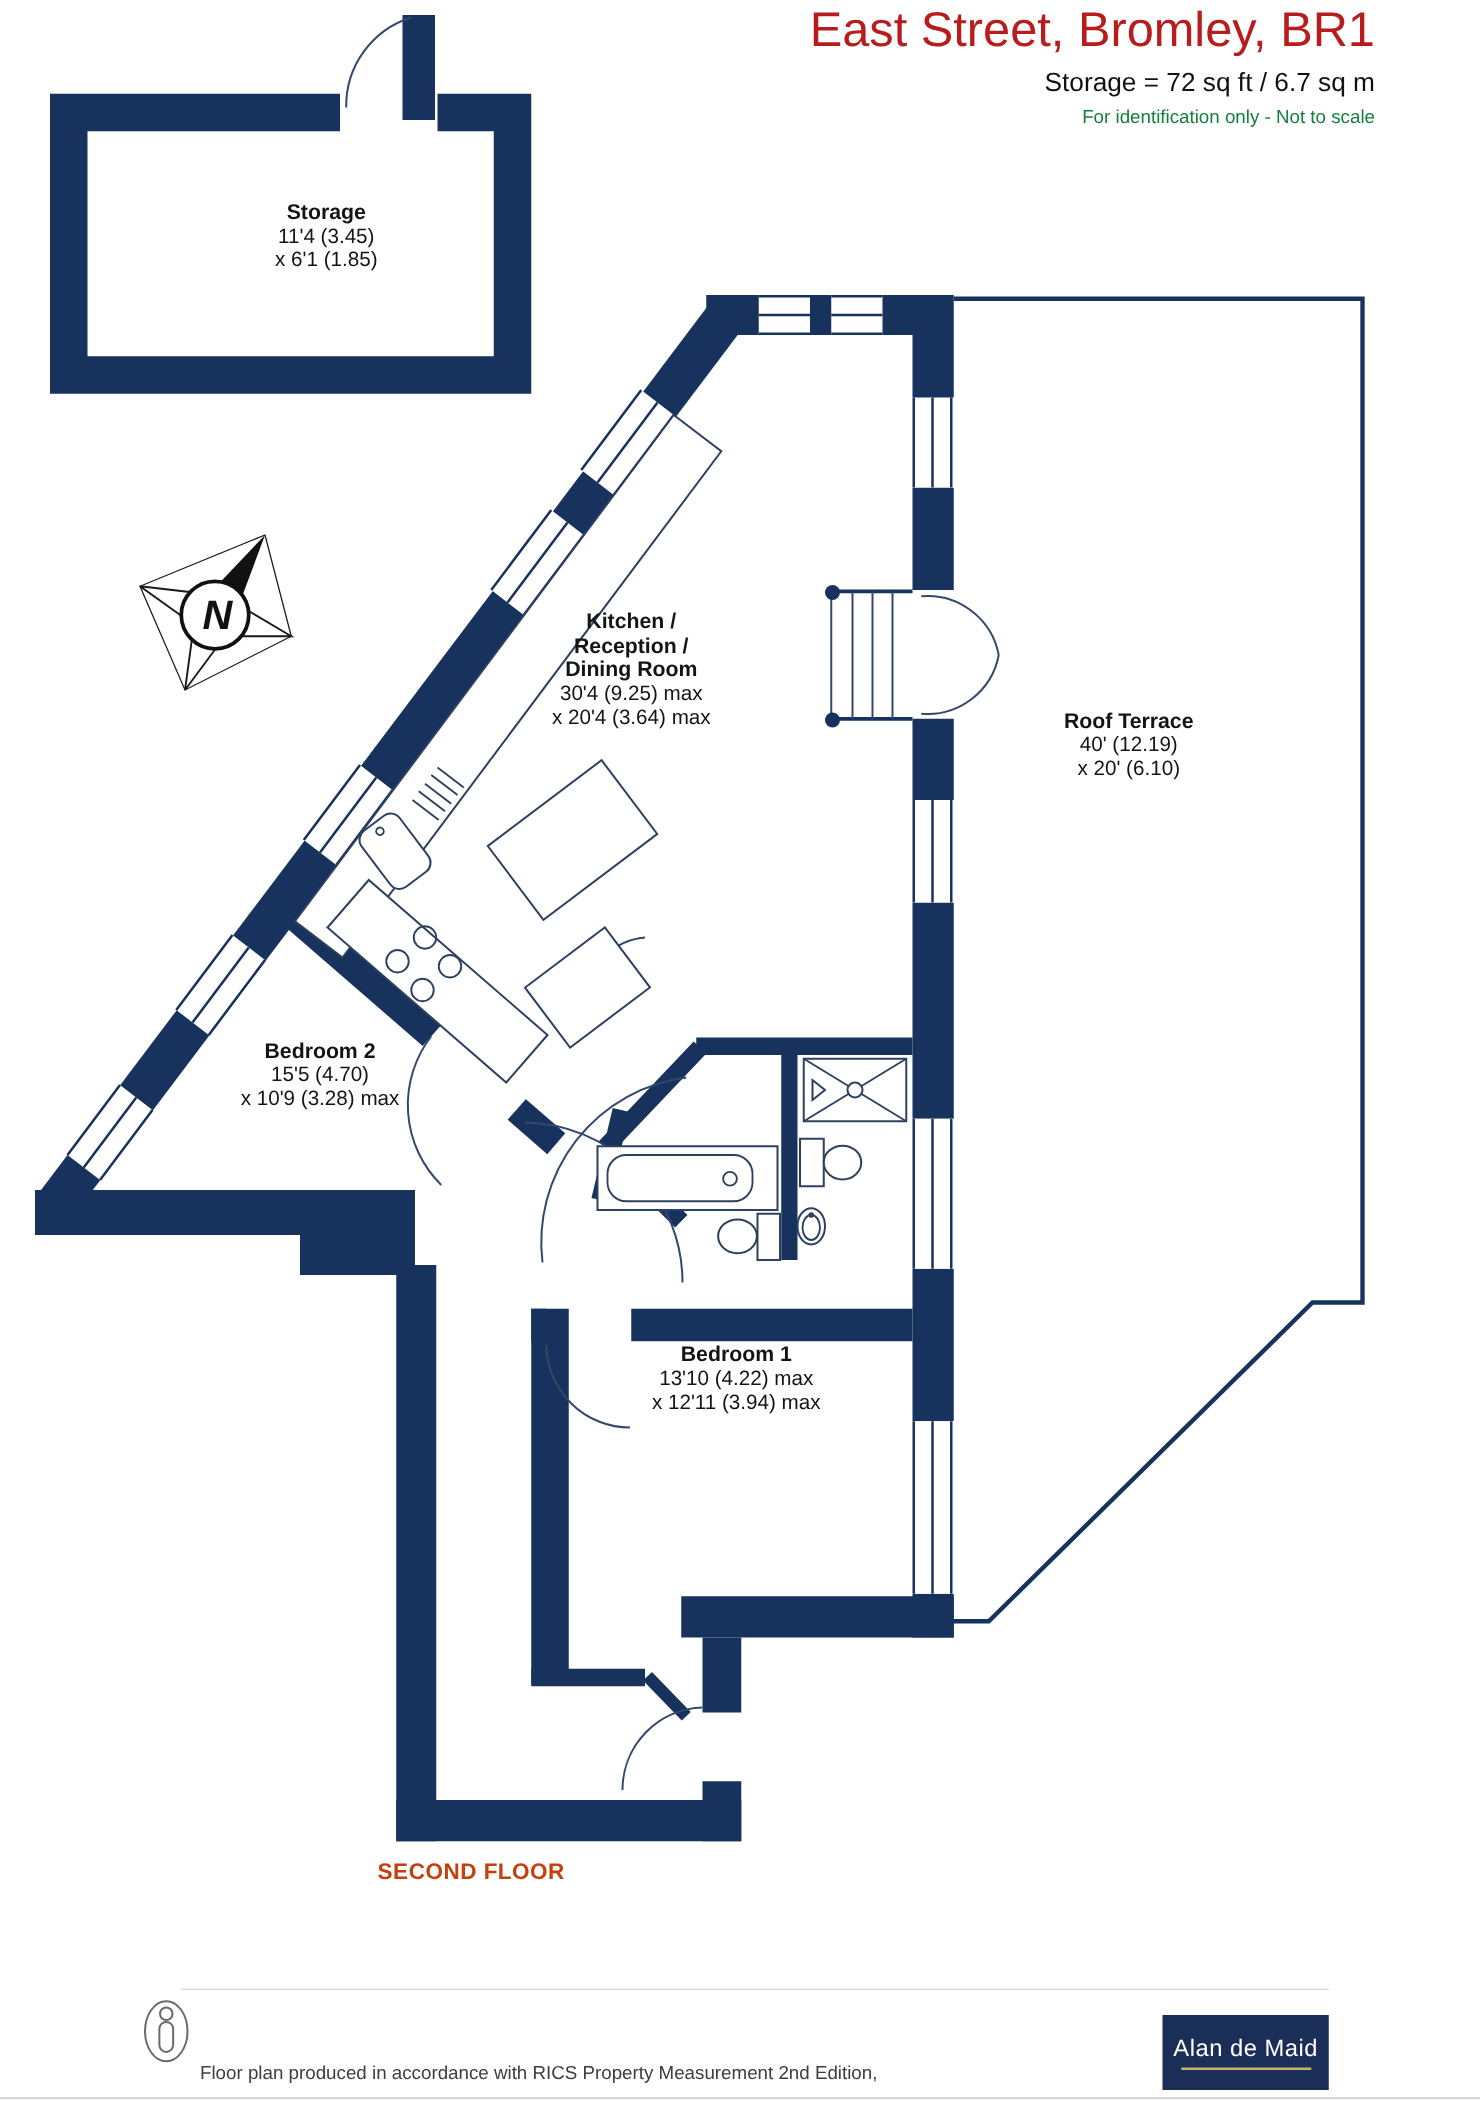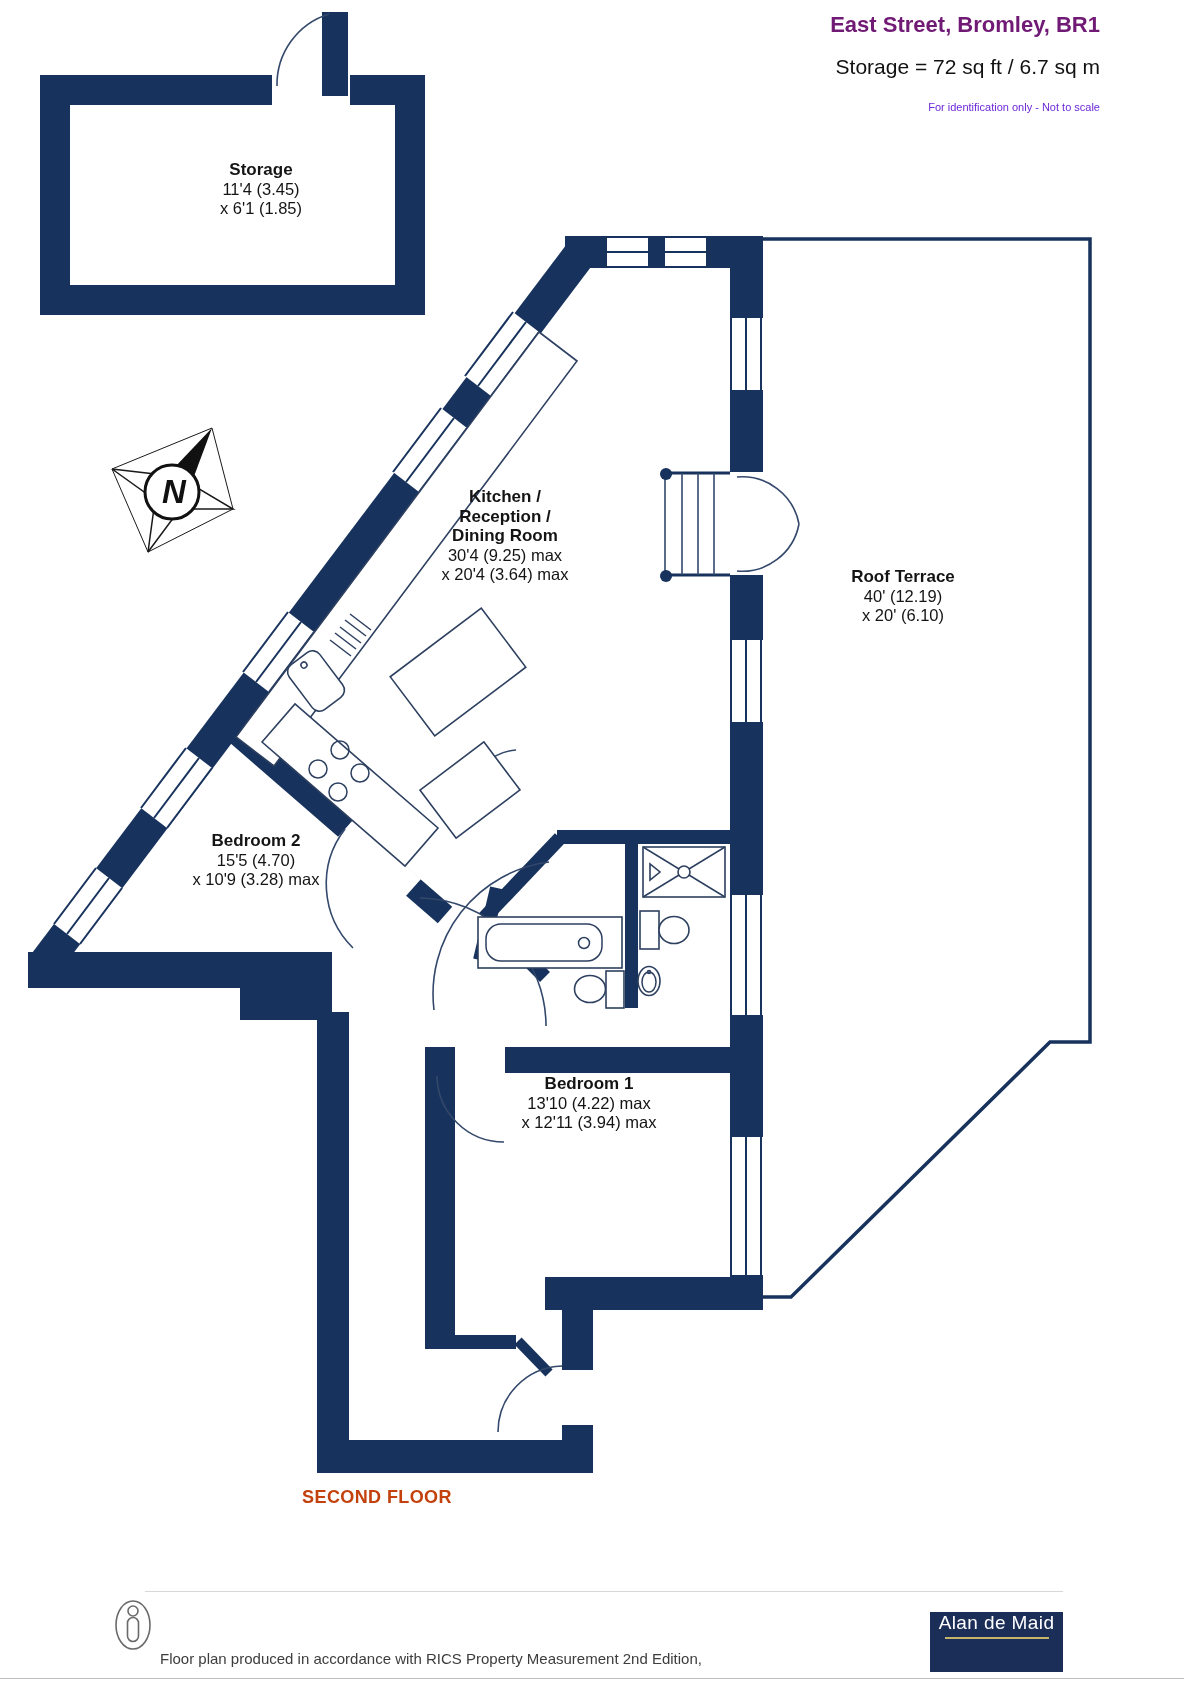--- a/index.html
+++ b/index.html
@@ -14,39 +14,39 @@
   
   .wf{fill:var(--wall);}
   .ws{stroke:var(--wall);fill:none;}
   .thin{stroke:#33486b;stroke-width:1.6;fill:none;}
   .fx{fill:#fff;stroke:#2e4060;stroke-width:1.6;}
   .fxl{stroke:#2e4060;stroke-width:1.5;fill:none;}
   .win{stroke:var(--wall);stroke-width:2;fill:none;}
   .compass-line{stroke:#1a1a1a;fill:none;}
   
   .header{position:absolute;top:8px;right:84px;text-align:right;}
-  .header h1{margin:0 0 10px 0;font-size:22px;line-height:34px;font-weight:bold;color:#701a75;}
+  .header h1{margin:0 0 10px 0;font-size:39px;line-height:34px;font-weight:normal;color:#b91c1c;}
   .hline{font-size:21px;line-height:29px;color:#111;}
-  .hdisc{font-size:11px;line-height:22px;color:#6d28d9;margin-top:15px;}
+  .hdisc{font-size:15px;line-height:22px;color:#15803d;margin-top:2px;}
   
   .rl{position:absolute;transform:translateX(-50%);text-align:center;font-size:16.5px;
       line-height:19.5px;white-space:nowrap;color:#141414;}
   .rl .rn{font-weight:bold;font-size:17px;}
   .floor-label{position:absolute;left:377px;top:1487px;transform:translateX(-50%);
       font-weight:bold;font-size:18px;letter-spacing:.4px;color:#c2410c;}
   .compass-n{position:absolute;left:174px;top:492px;transform:translate(-50%,-50%);
       font-weight:bold;font-style:italic;font-size:33px;color:#111;}
   
   .footer-divider{position:absolute;left:145px;top:1591px;width:918px;height:1px;background:#d8d8d8;}
   .bottom-line{position:absolute;left:0;top:1678px;width:1184px;height:1px;background:#bdbdbd;}
   .person-icon{position:absolute;left:112px;top:1598px;}
   .footer-text{position:absolute;left:160px;top:1604px;font-size:15px;line-height:22px;
       color:#3d3d3d;white-space:pre-wrap;}
   .logo{position:absolute;left:930px;top:1612px;width:133px;height:60px;background:var(--logo-bg);
-      display:flex;flex-direction:column;align-items:center;}
+      display:flex;flex-direction:column;align-items:center;justify-content:center;}
   .logo .lt{color:#fff;font-size:19px;letter-spacing:.4px;}
   .logo .lu{width:104px;height:2px;background:var(--logo-underline);margin-top:3px;}
 </style>
 </head>
 <body>
 
 <div class="page">
 
   <svg class="plan-svg" viewBox="0 0 1184 1681">
 

